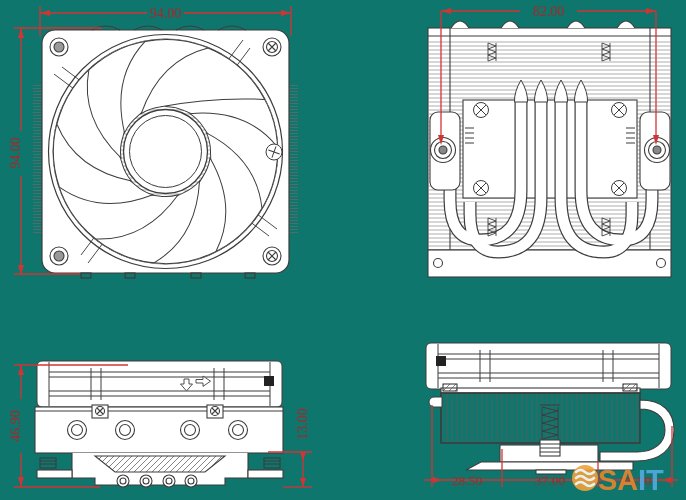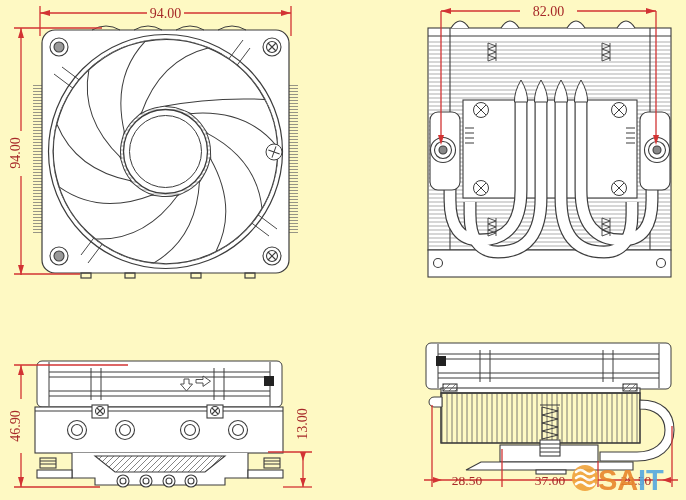--- a/index.html
+++ b/index.html
@@ -1,16 +1,16 @@
 <!DOCTYPE html>
 <html><head>
 <meta charset="utf-8">
 <style>
   html,body{margin:0;padding:0;background:#ffffff;}
-  #stage{position:relative;width:686px;height:500px;background:#fef9c3;overflow:hidden;
+  #stage{position:relative;width:686px;height:500px;background:#0f766e;overflow:hidden;
          font-family:"Liberation Serif", serif;}
   svg{display:block;}
   text.dim{font-family:"Liberation Serif", serif;font-size:14px;fill:#a62828;}
   text.dim-small{font-family:"Liberation Serif", serif;font-size:13.5px;fill:#a62828;}
   .logo-sa{font-family:"Liberation Sans", sans-serif;font-weight:bold;font-size:29px;fill:#e8862c;}
   .logo-it{font-family:"Liberation Sans", sans-serif;font-weight:bold;font-size:29px;fill:#55a9df;}
 </style>
 </head>
 <body>
 

